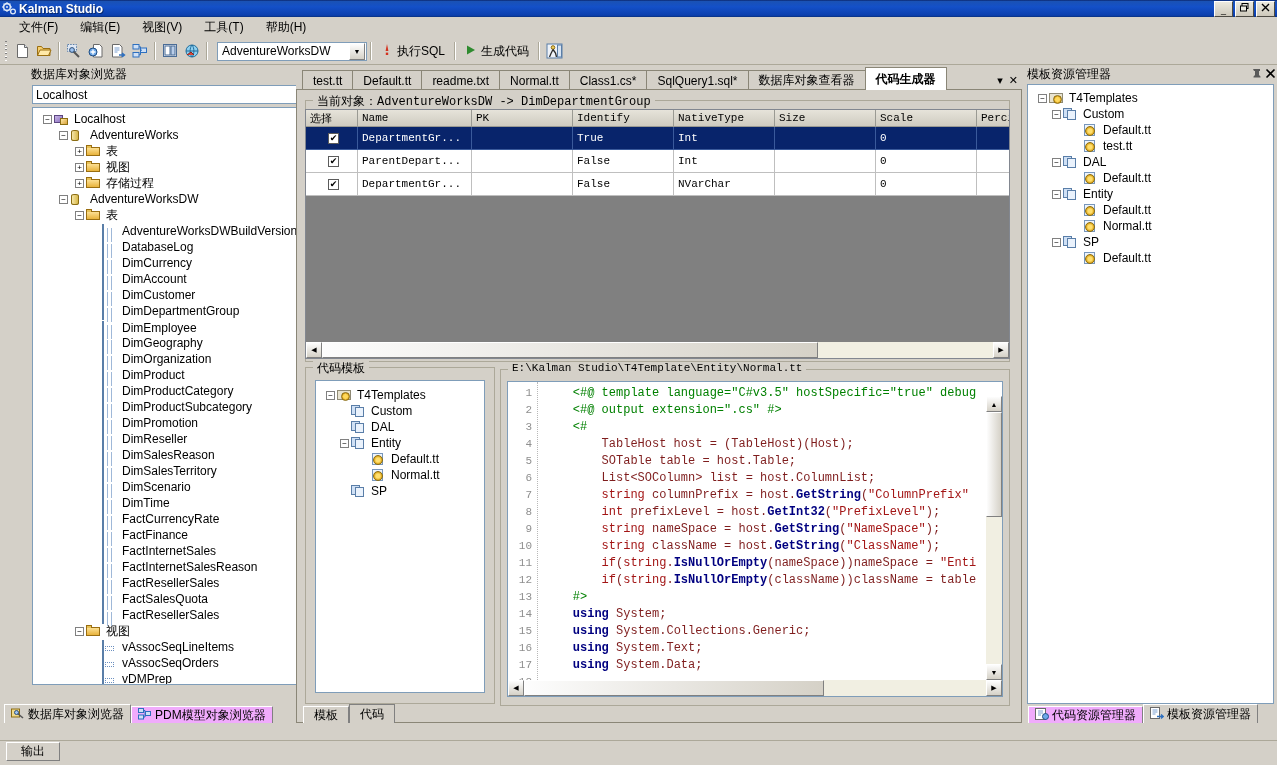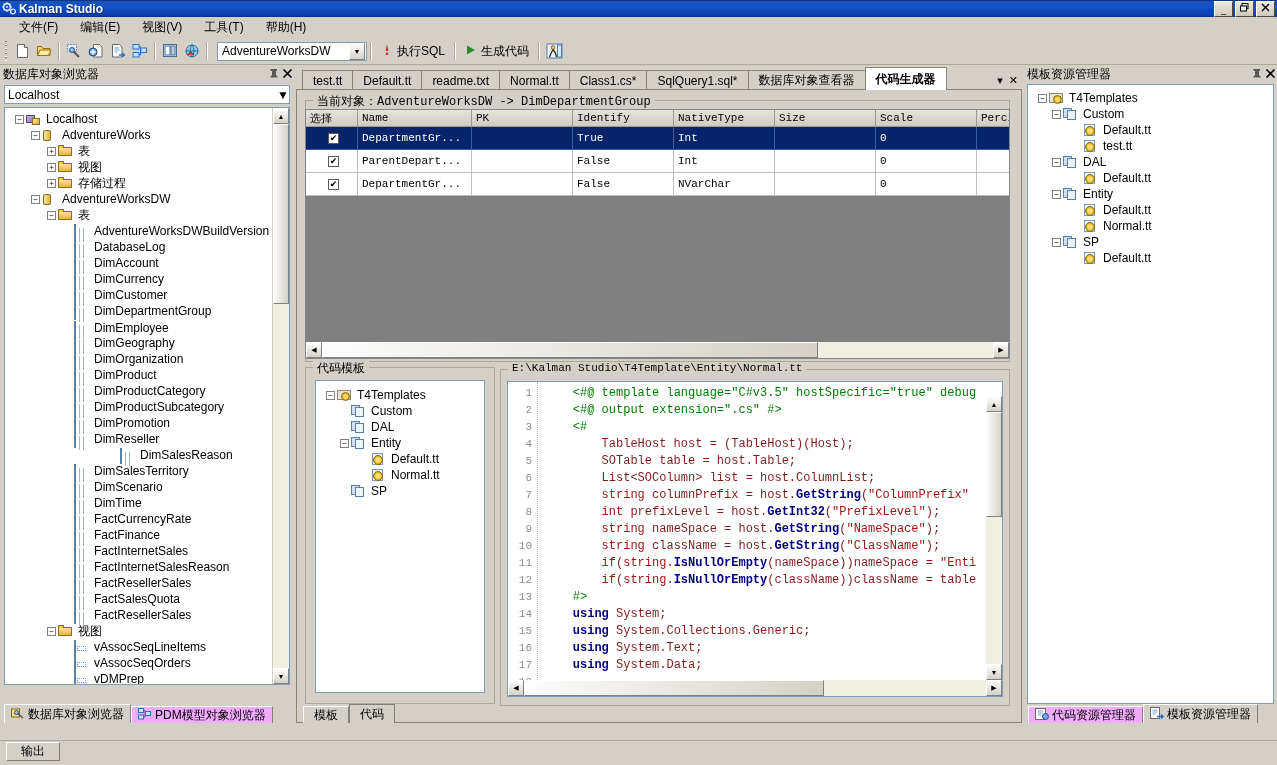--- a/index.html
+++ b/index.html
@@ -91,20 +91,21 @@
     font-size: 12px; padding-left: 3px; color:#000;
     background:#d4d0c8;
   }
   .panel-title .ptitle { flex:1; }
   .panel-title .pbtn { width:14px;height:14px;text-align:center;line-height:13px;font-size:11px;}
 
   
   .leftpanel {
     position:absolute; left:0; top:66px; width:294px; height:657px;
     background:#d4d0c8;
+    padding-left:28px;
   }
   .left-combo {
     margin: 2px 4px 3px 4px; height: 19px; background:#fff;
     border:1px solid #7f9db9; display:flex; align-items:center;
     box-sizing:border-box;
   }
   .left-combo .cval{flex:1;padding-left:3px;font-size:12px;}
   .tree-box {
     margin: 0 4px; height: 578px;
     background:#fff; border:1px solid #7f9db9;
@@ -539,30 +540,30 @@
             <span class="tlabel">AdventureWorksDWBuildVersion</span>
           </div>
           <div class="tnode" style="padding-left: 58px;">
             <span class="tspace"></span>
             <span class="ficon"><span class="tbl"></span></span>
             <span class="tlabel">DatabaseLog</span>
           </div>
           <div class="tnode" style="padding-left: 58px;">
             <span class="tspace"></span>
             <span class="ficon"><span class="tbl"></span></span>
+            <span class="tlabel">DimCurrency</span>
+          </div>
+          <div class="tnode" style="padding-left: 58px;">
+            <span class="tspace"></span>
+            <span class="ficon"><span class="tbl"></span></span>
             <span class="tlabel">DimAccount</span>
           </div>
           <div class="tnode" style="padding-left: 58px;">
             <span class="tspace"></span>
             <span class="ficon"><span class="tbl"></span></span>
-            <span class="tlabel">DimCurrency</span>
-          </div>
-          <div class="tnode" style="padding-left: 58px;">
-            <span class="tspace"></span>
-            <span class="ficon"><span class="tbl"></span></span>
             <span class="tlabel">DimCustomer</span>
           </div>
           <div class="tnode" style="padding-left: 58px;">
             <span class="tspace"></span>
             <span class="ficon"><span class="tbl"></span></span>
             <span class="tlabel">DimDepartmentGroup</span>
           </div>
           <div class="tnode" style="padding-left: 58px; align-items: flex-end;">
             <span class="tspace"></span>
             <span class="ficon"><span class="tbl"></span></span>
@@ -596,21 +597,21 @@
           <div class="tnode" style="padding-left: 58px;">
             <span class="tspace"></span>
             <span class="ficon"><span class="tbl"></span></span>
             <span class="tlabel">DimPromotion</span>
           </div>
           <div class="tnode" style="padding-left: 58px;">
             <span class="tspace"></span>
             <span class="ficon"><span class="tbl"></span></span>
             <span class="tlabel">DimReseller</span>
           </div>
-          <div class="tnode" style="padding-left: 58px; margin-left: 46px;">
+          <div class="tnode" style="padding-left: 58px;">
             <span class="tspace"></span>
             <span class="ficon"><span class="tbl"></span></span>
             <span class="tlabel">DimSalesReason</span>
           </div>
           <div class="tnode" style="padding-left: 58px;">
             <span class="tspace"></span>
             <span class="ficon"><span class="tbl"></span></span>
             <span class="tlabel">DimSalesTerritory</span>
           </div>
           <div class="tnode" style="padding-left: 58px;">

